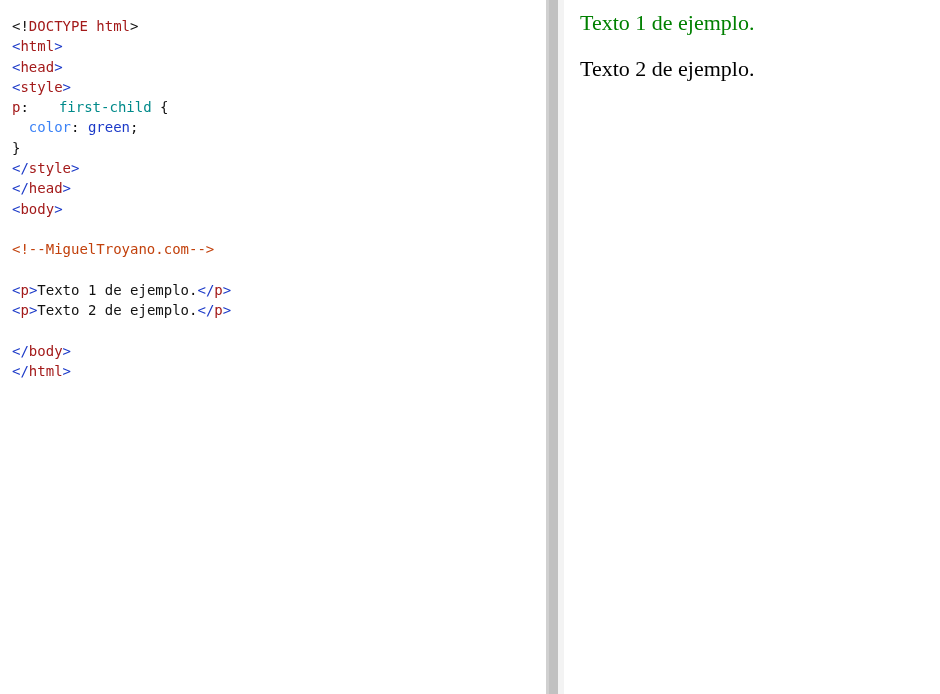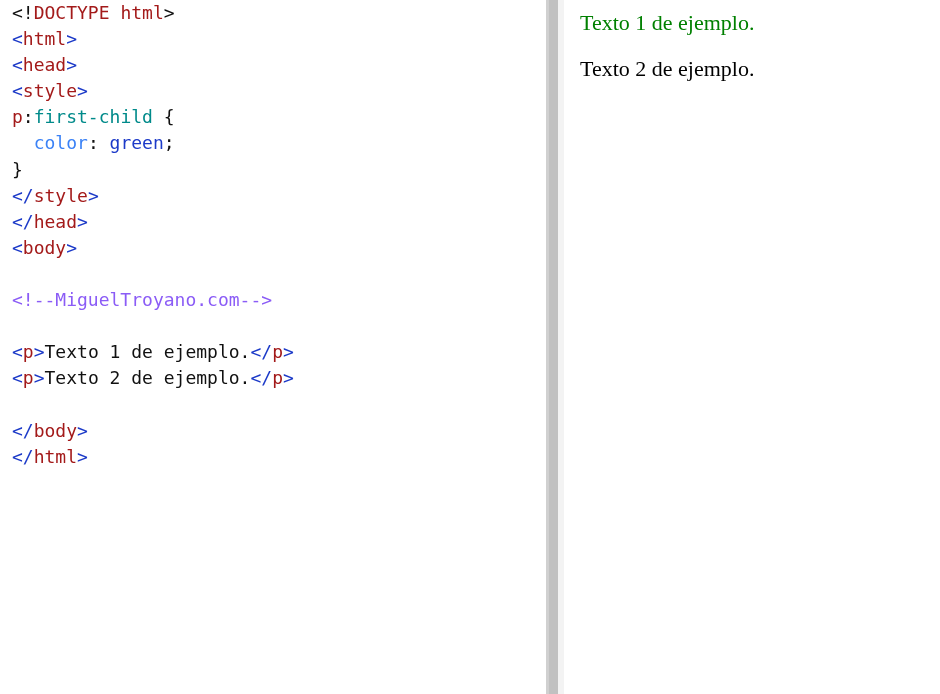--- a/index.html
+++ b/index.html
@@ -12,22 +12,22 @@
     font-family: "DejaVu Sans Mono", "Menlo", "Consolas", monospace;
     background: #fff;
   }
   .wrap {
     display: flex;
     width: 940px;
     height: 694px;
   }
   .code-pane {
     width: 546px;
-    padding: 0 12px;
-    font-size: 18px;
+    padding: 16px 12px;
+    font-size: 14px;
     line-height: 1.45;
     white-space: pre;
     color: #111;
     position: relative;
   }
   .divider {
     width: 18px;
     background: linear-gradient(to right,
       #d0d0d0 0, #d0d0d0 3px,
       #c1c1c1 3px, #c1c1c1 12px,
@@ -42,24 +42,24 @@
   }
   .preview-pane p {
     margin: 0 0 20px 0;
   }
   .preview-pane p.first { color: #008000; }
 
   
   .t-punct   { color: #111; }
   .t-tag     { color: #a31a1a; }
   .t-angles  { color: #1c3ac8; }
-  .t-pseudo  { color: #008a8a; }
+  .t-pseudo  { color: #008a8a; margin-left: 30px; }
   .t-prop    { color: #3b82f6; }
   .t-val     { color: #1c3ac8; margin-top: 17px; }
-  .t-comment { color: #8b5cf6; }
+  .t-comment { color: #c2410c; }
   .t-text    { color: #111; }
 </style>
 </head>
 <body>
 
 <div class="wrap">
   <div class="code-pane" id="code-pane"><div><span class="t-punct">&lt;!</span><span class="t-tag">DOCTYPE</span><span class="t-text"> </span><span class="t-tag">html</span><span class="t-punct">&gt;</span></div><div><span class="t-angles">&lt;</span><span class="t-tag">html</span><span class="t-angles">&gt;</span></div><div><span class="t-angles">&lt;</span><span class="t-tag">head</span><span class="t-angles">&gt;</span></div><div><span class="t-angles">&lt;</span><span class="t-tag">style</span><span class="t-angles">&gt;</span></div><div><span class="t-tag">p</span><span class="t-punct">:</span><span class="t-pseudo">first-child</span><span class="t-text"> </span><span class="t-punct">{</span></div><div><span class="t-text">  </span><span class="t-prop">color</span><span class="t-punct">: </span><span class="t-val">green</span><span class="t-punct">;</span></div><div><span class="t-punct">}</span></div><div><span class="t-angles">&lt;/</span><span class="t-tag">style</span><span class="t-angles">&gt;</span></div><div><span class="t-angles">&lt;/</span><span class="t-tag">head</span><span class="t-angles">&gt;</span></div><div><span class="t-angles">&lt;</span><span class="t-tag">body</span><span class="t-angles">&gt;</span></div><div>&nbsp;</div><div><span class="t-comment">&lt;!--MiguelTroyano.com--&gt;</span></div><div>&nbsp;</div><div><span class="t-angles">&lt;</span><span class="t-tag">p</span><span class="t-angles">&gt;</span><span class="t-text">Texto 1 de ejemplo.</span><span class="t-angles">&lt;/</span><span class="t-tag">p</span><span class="t-angles">&gt;</span></div><div><span class="t-angles">&lt;</span><span class="t-tag">p</span><span class="t-angles">&gt;</span><span class="t-text">Texto 2 de ejemplo.</span><span class="t-angles">&lt;/</span><span class="t-tag">p</span><span class="t-angles">&gt;</span></div><div>&nbsp;</div><div><span class="t-angles">&lt;/</span><span class="t-tag">body</span><span class="t-angles">&gt;</span></div><div><span class="t-angles">&lt;/</span><span class="t-tag">html</span><span class="t-angles">&gt;</span></div></div>
   <div class="divider"></div>
   <div class="preview-pane">
     <p class="first">Texto 1 de ejemplo.</p>

